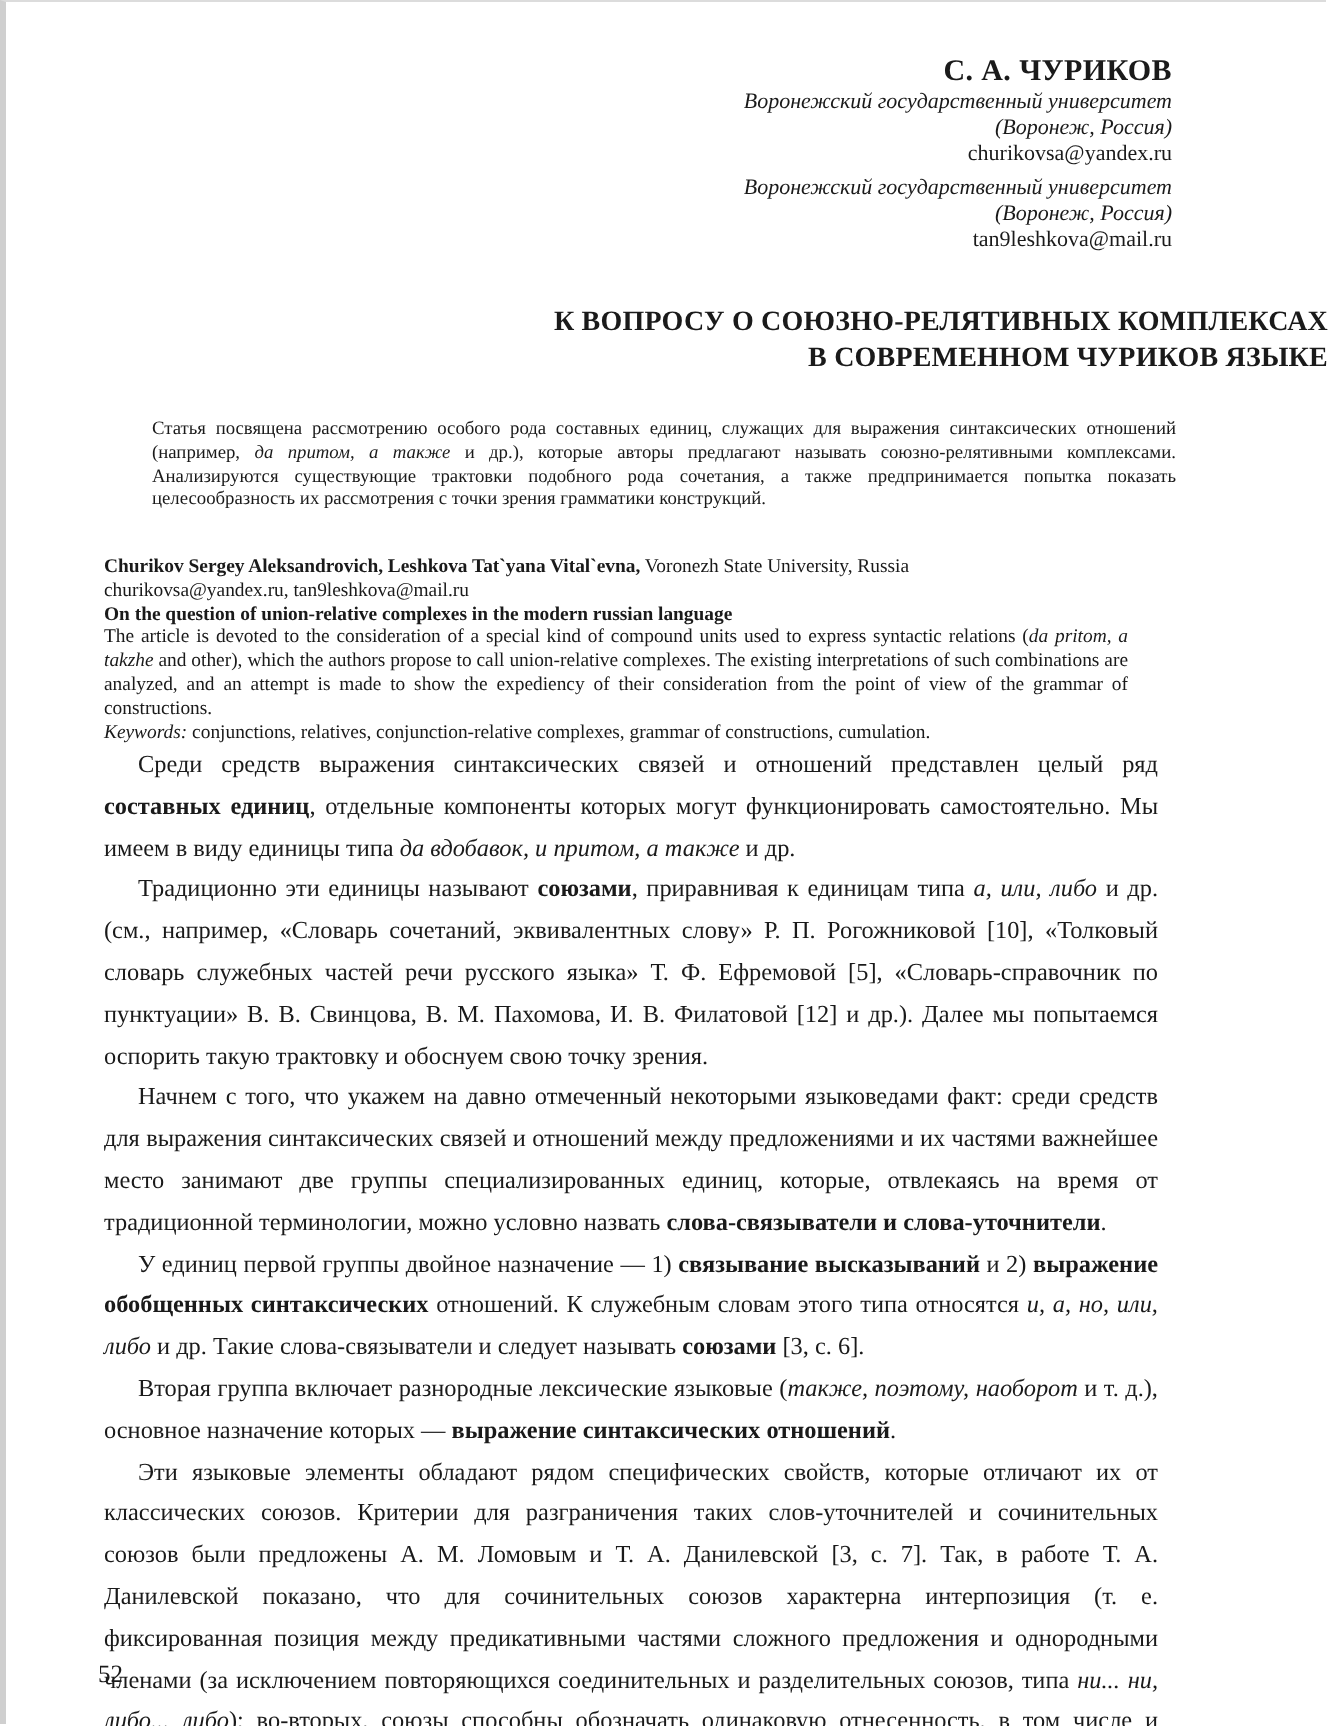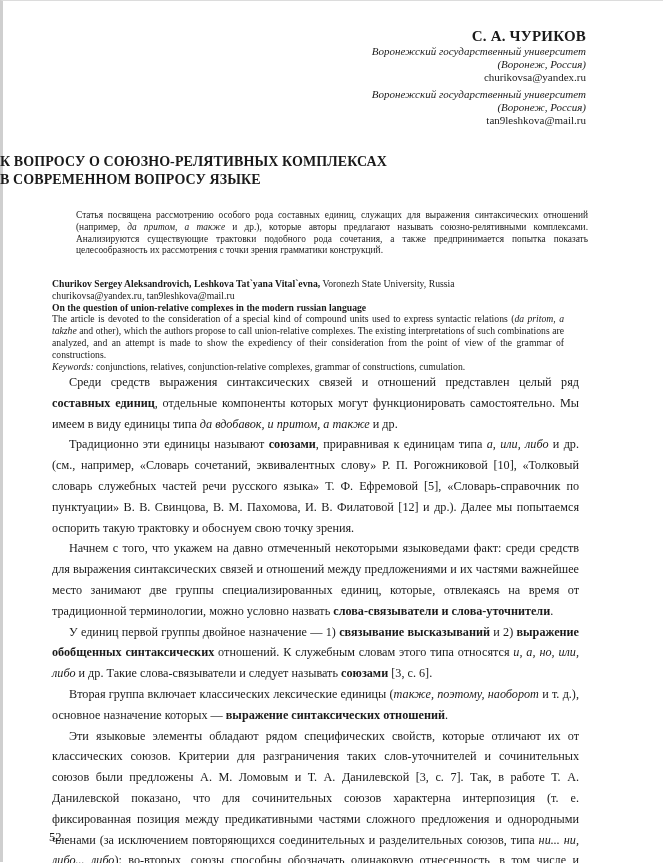--- a/index.html
+++ b/index.html
@@ -11,21 +11,21 @@
     position: absolute; left: 0; top: 0; width: 663px; height: 862px;
     border-left: 3px solid #cfcfcf; border-top: 1px solid #dcdcdc; box-sizing: border-box;
   }
   .authors {
     position: absolute; right: 78px; top: 26px; text-align: right; width: 360px;
   }
   .author-name { font-weight: bold; font-size: 15px; line-height: 17px; margin-top: 2px; letter-spacing: 0.2px; }
   .author-aff { font-style: italic; font-size: 11px; line-height: 13px; }
   .author-email { font-size: 11px; line-height: 13px; margin-bottom: 4px; text-align: right; }
   .title {
-    position: absolute; left: 0; width: 664px; top: 153px; text-align: left;
+    position: absolute; left: 0; width: 664px; top: 153px; text-align: right;
     font-weight: bold; font-size: 14px; line-height: 18px; letter-spacing: 0.1px;
   }
   .abstract-ru {
     position: absolute; left: 52px; width: 512px; top: 210px;
     font-size: 9.4px; line-height: 11.8px; text-align: justify; margin-left: 24px;
   }
   .abstract-en {
     position: absolute; left: 52px; width: 512px; top: 278px;
     font-size: 9.7px; line-height: 11.8px; text-align: justify;
   }
@@ -52,37 +52,37 @@
   </div>
   <div>
     <div class="author-aff">Воронежский государственный университет</div>
     <div class="author-aff">(Воронеж, Россия)</div>
     <div class="author-email">tan9leshkova@mail.ru</div>
   </div>
 </div>
 
 <div class="title">
   <div>К ВОПРОСУ О СОЮЗНО-РЕЛЯТИВНЫХ КОМПЛЕКСАХ</div>
-  <div>В СОВРЕМЕННОМ ВОПРОСУ ЯЗЫКЕ</div>
+  <div>В СОВРЕМЕННОМ ЧУРИКОВ ЯЗЫКЕ</div>
 </div>
 
 <div class="abstract-ru">
   <div><span>Статья посвящена рассмотрению особого рода составных единиц, служащих для выражения синтаксических отношений (например, </span><i>да притом, а также</i><span> и др.), которые авторы предлагают называть союзно-релятивными комплексами. Анализируются существующие трактовки подобного рода сочетания, а также предпринимается попытка показать целесообразность их рассмотрения с точки зрения грамматики конструкций.</span></div>
 </div>
 
 <div class="abstract-en">
   <div><b>Churikov Sergey Aleksandrovich, Leshkova Tat`yana Vital`evna,</b><span> Voronezh State University, Russia</span></div>
   <div>churikovsa@yandex.ru, tan9leshkova@mail.ru</div>
   <div><b>On the question of union-relative complexes in the modern russian language</b></div>
   <div><span>The article is devoted to the consideration of a special kind of compound units used to express syntactic relations (</span><i>da pritom, a takzhe</i><span> and other), which the authors propose to call union-relative complexes. The existing interpretations of such combinations are analyzed, and an attempt is made to show the expediency of their consideration from the point of view of the grammar of constructions.</span></div>
   <div><i>Keywords:</i><span> conjunctions, relatives, conjunction-relative complexes, grammar of constructions, cumulation.</span></div>
 </div>
 
 <div class="body-text">
   <p><span>Среди средств выражения синтаксических связей и отношений представлен целый ряд </span><b>составных единиц</b><span>, отдельные компоненты которых могут функционировать самостоятельно. Мы имеем в виду единицы типа </span><i>да вдобавок, и притом, а также</i><span> и др.</span></p>
   <p><span>Традиционно эти единицы называют </span><b>союзами</b><span>, приравнивая к единицам типа </span><i>а, или, либо</i><span> и др. (см., например, «Словарь сочетаний, эквивалентных слову» Р. П. Рогожниковой [10], «Толковый словарь служебных частей речи русского языка» Т. Ф. Ефремовой [5], «Словарь-справочник по пунктуации» В. В. Свинцова, В. М. Пахомова, И. В. Филатовой [12] и др.). Далее мы попытаемся оспорить такую трактовку и обоснуем свою точку зрения.</span></p>
   <p><span>Начнем с того, что укажем на давно отмеченный некоторыми языковедами факт: среди средств для выражения синтаксических связей и отношений между предложениями и их частями важнейшее место занимают две группы специализированных единиц, которые, отвлекаясь на время от традиционной терминологии, можно условно назвать </span><b>слова-связыватели и слова-уточнители</b><span>.</span></p>
   <p><span>У единиц первой группы двойное назначение — 1) </span><b>связывание высказываний</b><span> и 2) </span><b>выражение обобщенных синтаксических</b><span> отношений. К служебным словам этого типа относятся </span><i>и, а, но, или, либо</i><span> и др. Такие слова-связыватели и следует называть </span><b>союзами</b><span> [3, с. 6].</span></p>
-  <p><span>Вторая группа включает классических лексические единицы (</span><i>также, поэтому, наоборот</i><span> и т. д.), основное назначение которых — </span><b>выражение синтаксических отношений</b><span>.</span></p>
+  <p><span>Вторая группа включает разнородные лексические языковые (</span><i>также, поэтому, наоборот</i><span> и т. д.), основное назначение которых — </span><b>выражение синтаксических отношений</b><span>.</span></p>
   <p><span>Эти языковые элементы обладают рядом специфических свойств, которые отличают их от классических союзов. Критерии для разграничения таких слов-уточнителей и сочинительных союзов были предложены А. М. Ломовым и Т. А. Данилевской [3, с. 7]. Так, в работе Т. А. Данилевской показано, что для сочинительных союзов характерна интерпозиция (т. е. фиксированная позиция между предикативными частями сложного предложения и однородными членами (за исключением повторяющихся соединительных и разделительных союзов, типа </span><i>ни... ни, либо... либо</i><span>); во-вторых, союзы способны обозначать одинаковую отнесенность, в том числе и потенциальную, двух (и более) связываемых этим</span></p>
 </div>
 
 <div class="page-number">52</div>
 
 </body></html>

